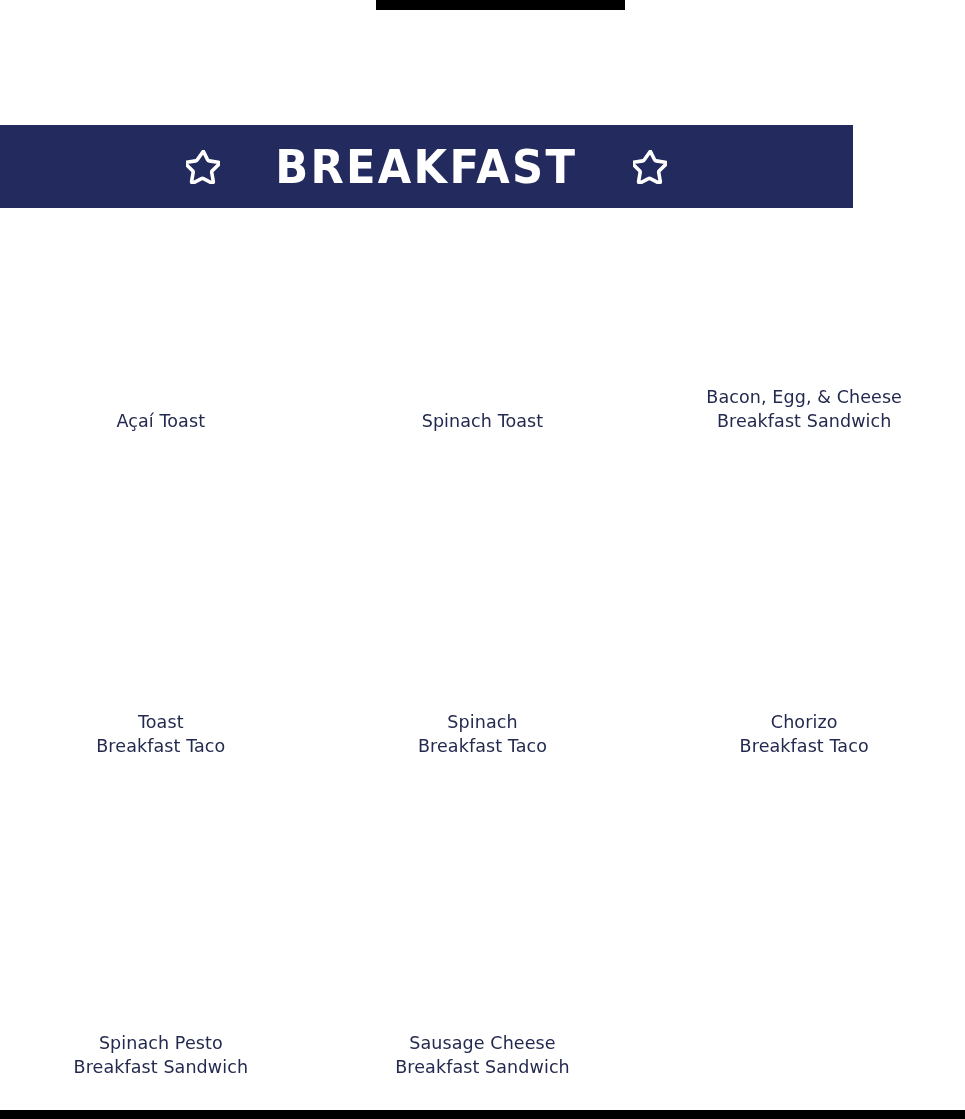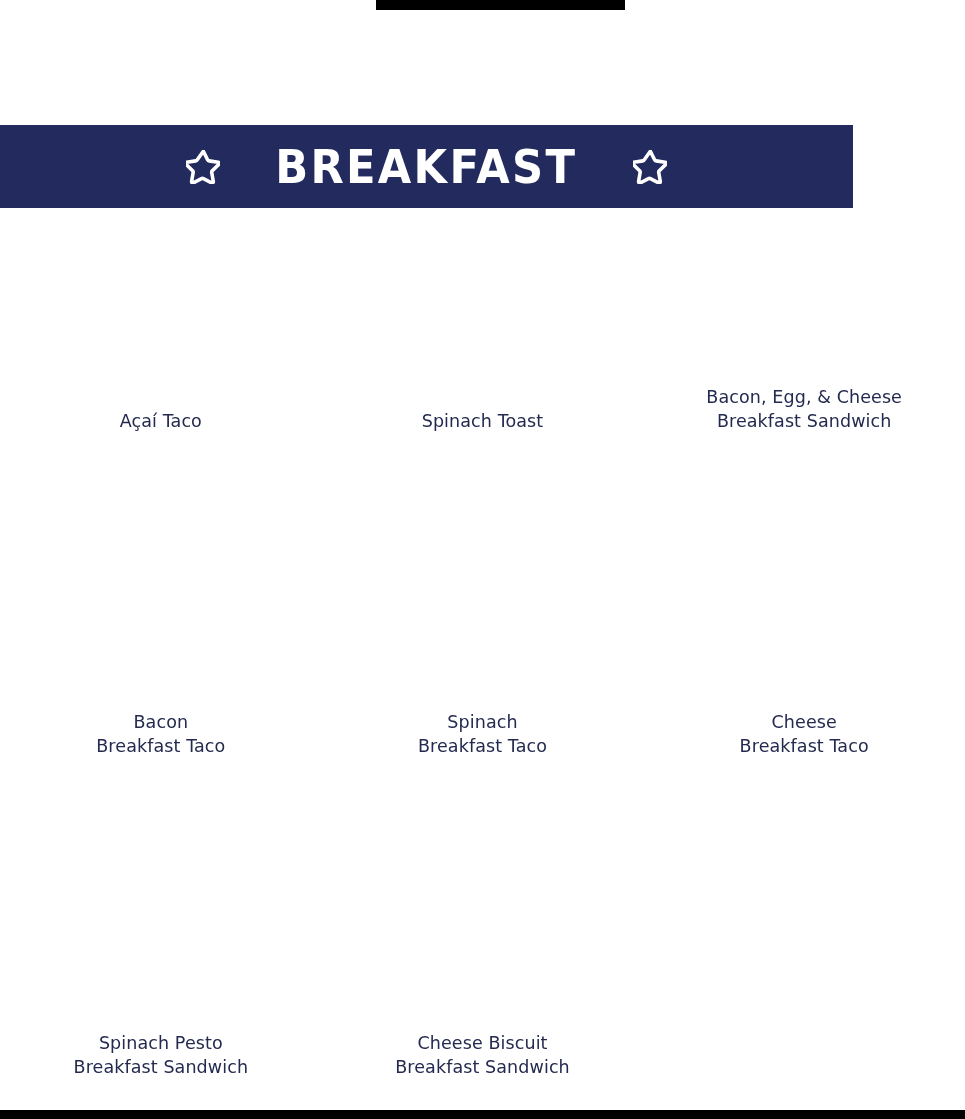--- a/index.html
+++ b/index.html
@@ -145,21 +145,21 @@
     </svg>
   </span>
 </div>
 
 <div class="menu-grid">
 
   <div class="menu-row row-1">
     <div class="menu-cell">
       <div class="item-thumb"></div>
       <div class="item-label">
-        <span>Açaí Taco</span>
+        <span>Açaí Toast</span>
       </div>
     </div>
     <div class="menu-cell">
       <div class="item-thumb"></div>
       <div class="item-label">
         <span>Spinach Toast</span>
       </div>
     </div>
     <div class="menu-cell">
       <div class="item-thumb"></div>
@@ -167,52 +167,52 @@
         <span>Bacon, Egg, &amp; Cheese</span>
         <span class="line2">Breakfast Sandwich</span>
       </div>
     </div>
   </div>
 
   <div class="menu-row row-2">
     <div class="menu-cell">
       <div class="item-thumb"></div>
       <div class="item-label">
-        <span>Bacon</span>
+        <span>Toast</span>
         <span class="line2">Breakfast Taco</span>
       </div>
     </div>
     <div class="menu-cell">
       <div class="item-thumb"></div>
       <div class="item-label">
         <span>Spinach</span>
         <span class="line2">Breakfast Taco</span>
       </div>
     </div>
     <div class="menu-cell">
       <div class="item-thumb"></div>
       <div class="item-label">
-        <span>Cheese</span>
+        <span>Chorizo</span>
         <span class="line2">Breakfast Taco</span>
       </div>
     </div>
   </div>
 
   <div class="menu-row row-3">
     <div class="menu-cell">
       <div class="item-thumb"></div>
       <div class="item-label">
         <span>Spinach Pesto</span>
         <span class="line2">Breakfast Sandwich</span>
       </div>
     </div>
     <div class="menu-cell">
       <div class="item-thumb"></div>
       <div class="item-label">
-        <span>Cheese Biscuit</span>
+        <span>Sausage Cheese</span>
         <span class="line2">Breakfast Sandwich</span>
       </div>
     </div>
     <div class="menu-cell empty">
       <div class="item-thumb"></div>
       <div class="item-label">
         <span></span>
       </div>
     </div>
   </div>

